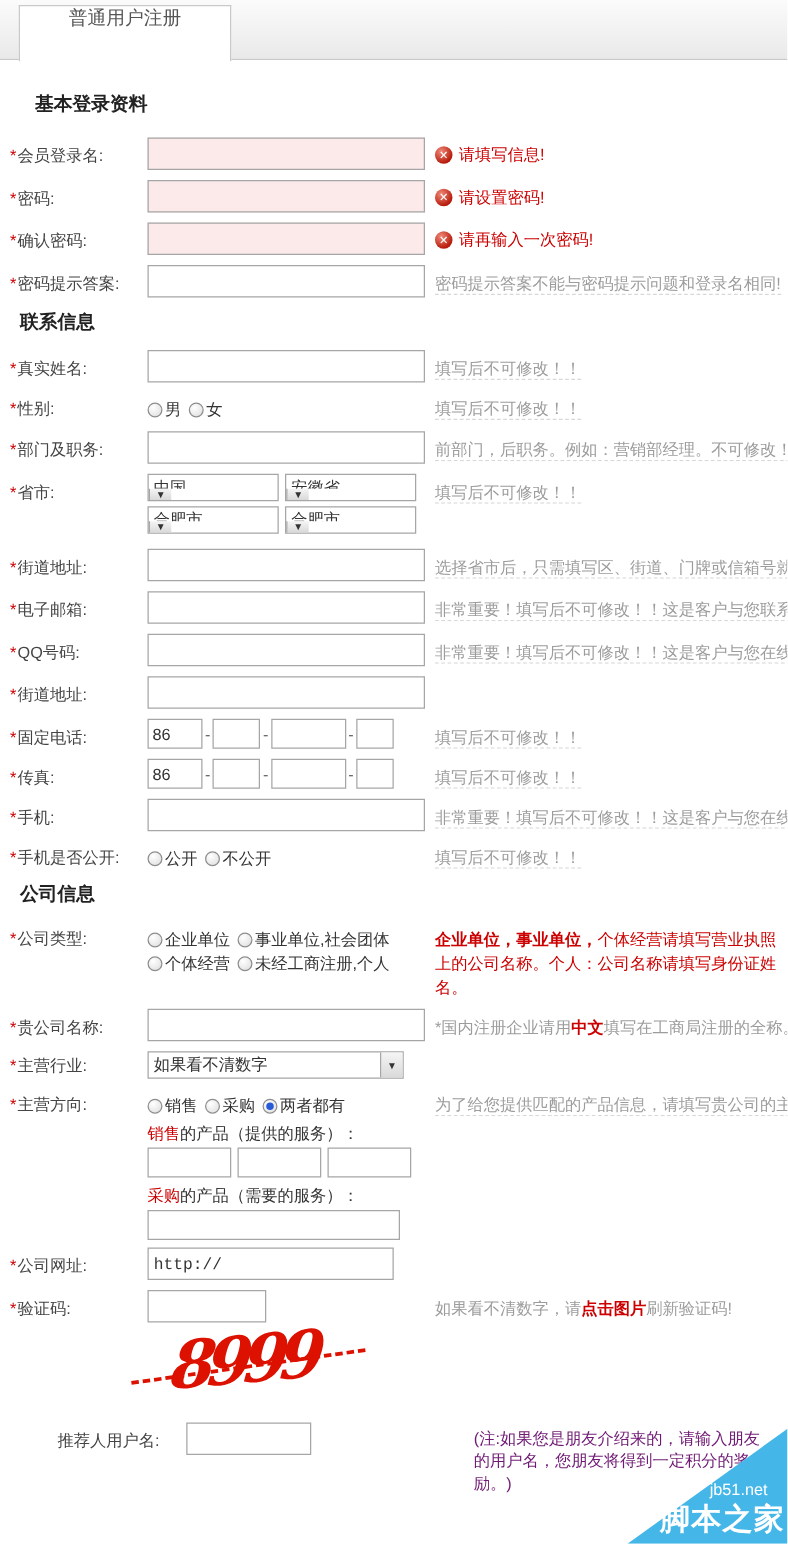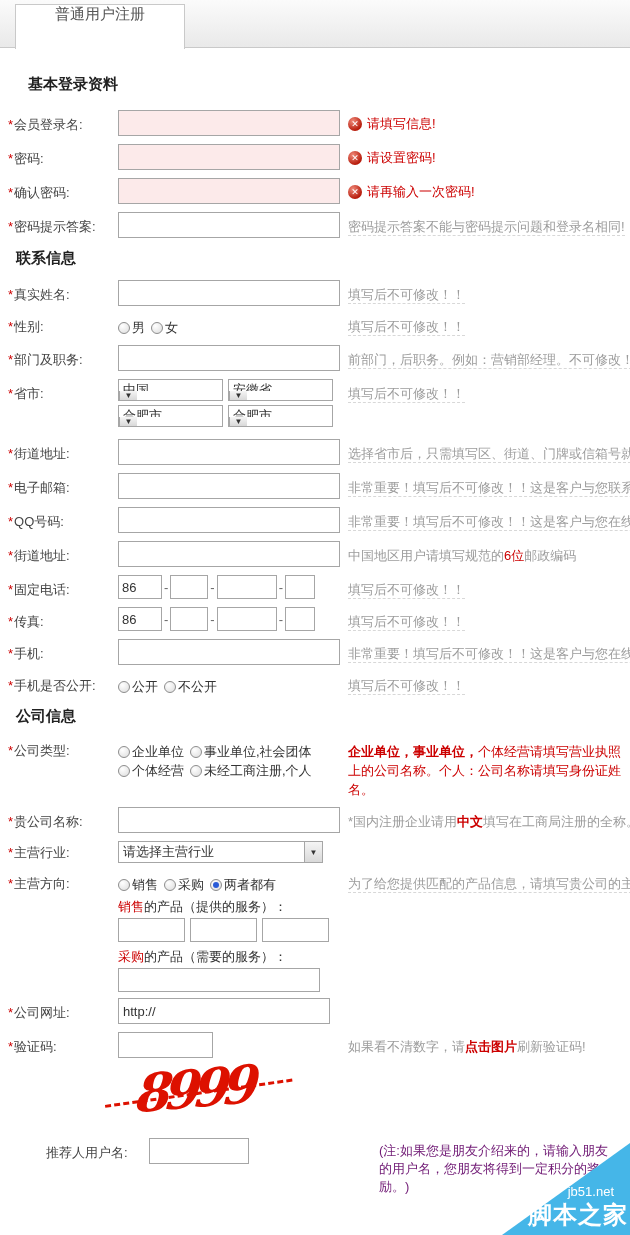--- a/index.html
+++ b/index.html
@@ -220,21 +220,20 @@
 
   <div class="row">
     <div class="row-label"><span class="star">*</span><span>QQ号码:</span></div>
     <div class="controls"><input type="text" class="text" style=""></div>
     <div class="hint"><span class="dash">非常重要！填写后不可修改！！这是客户与您在线联系的</span></div>
   </div>
 
   <div class="row">
     <div class="row-label"><span class="star">*</span><span>街道地址:</span></div>
     <div class="controls"><input type="text" class="text" style=""></div>
-    <div class="hint"><span>中国地区用户请填写规范的</span><span class="red">6位</span><span>邮政编码</span></div>
   </div>
 
   <div class="row">
     <div class="row-label"><span class="star">*</span><span>固定电话:</span></div>
     <div class="controls phone-group">
       <input type="text" style="width: 44px;" value="86">
         <span class="phone-sep">-</span>
         <input type="text" style="width: 38px;">
         <span class="phone-sep">-</span>
         <input type="text" style="width: 60px;">
@@ -286,21 +285,21 @@
   <div class="row">
     <div class="row-label"><span class="star">*</span><span>贵公司名称:</span></div>
     <div class="controls"><input type="text" class="text" style=""></div>
     <div class="hint"><span>*国内注册企业请用</span><span class="redb">中文</span><span>填写在工商局注册的全称。</span></div>
   </div>
 
   <div class="row">
     <div class="row-label" style="padding-top:3px"><span class="star">*</span><span>主营行业:</span></div>
     <div class="controls">
       <div class="sel sel205">
-          <span class="sel-txt">请选择主营行业</span>
+          <span class="sel-txt">如果看不清数字</span>
           <span class="sel-arrow">▼</span>
         </div>
     </div>
     <div class="hint"></div>
   </div>
 
   <div class="row" style="margin-bottom:4px">
     <div class="row-label" style="padding-top:4px"><span class="star">*</span><span>主营方向:</span></div>
     <div class="controls radio-line">
       <span class="radio-opt"><span class="radio"></span><span>销售</span></span><span class="radio-opt"><span class="radio"></span><span>采购</span></span><span class="radio-opt"><span class="radio on"></span><span>两者都有</span></span>
@@ -315,21 +314,21 @@
     <input type="text" style="">
   </div>
 
   <div class="prod-label"><span class="red">采购</span><span>的产品（需要的服务）：</span></div>
   <div class="prod-wide">
     <input type="text" style="">
   </div>
 
   <div class="row">
     <div class="row-label"><span class="star">*</span><span>公司网址:</span></div>
-    <div class="controls"><input type="text" class="text" style="width: 212px;" value="http://"></div>
+    <div class="controls"><input type="text" class="text" style="width: 197px; font-family: Liberation Mono, monospace;" value="http://"></div>
   </div>
 
   <div class="row" style="margin-bottom:0">
     <div class="row-label"><span class="star">*</span><span>验证码:</span></div>
     <div class="controls"><input type="text" class="text small" style=""></div>
     <div class="hint"><span>如果看不清数字，请</span><span class="redb">点击图片</span><span>刷新验证码!</span></div>
   </div>
 
   <div class="captcha">
     <div class="captcha-digits">8999</div>

